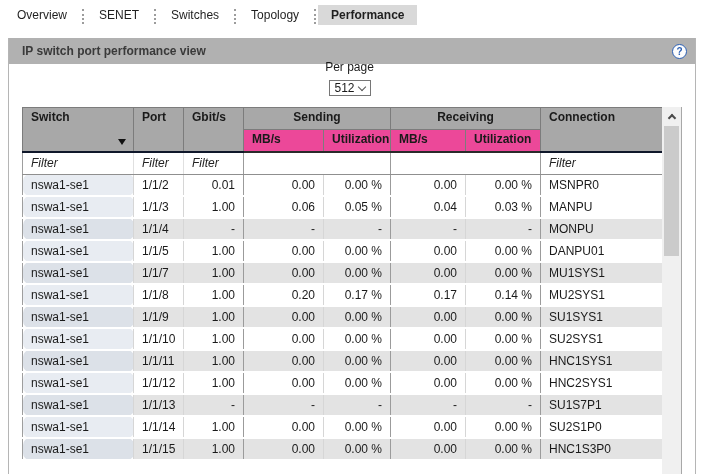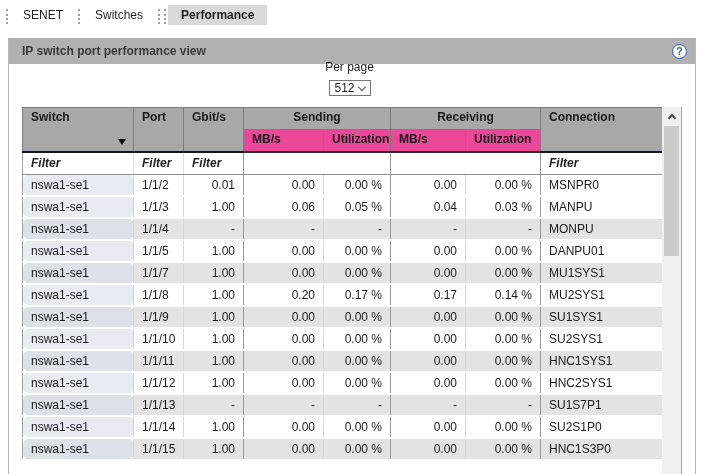--- a/index.html
+++ b/index.html
@@ -39,21 +39,21 @@
   thead th { background:#a8a8a8; font-weight:bold; font-size:12px; text-align:left;
     padding:2px 8px; border:1px solid #7c7c7c; height:22px; vertical-align:top; position:relative; }
   thead tr.sub th { background:#ec4899; border-bottom:2px solid #2a2a2a; }
   thead th[rowspan] { border-bottom:2px solid #0f172a; vertical-align:top; }
   thead th.group { text-align:center; }
   .sort-arrow { position:absolute; right:7px; bottom:6px; width:0; height:0;
     border-left:4px solid transparent; border-right:4px solid transparent;
     border-top:6px solid #111; }
 
   tr.filter td { height:22px; padding:0 8px; font-style:italic; color:#222;
-    border-bottom:1px solid #8f8f8f; border-right:1px solid #e0e0e0; background:#fff; line-height:21px;font-weight:bold; }
+    border-bottom:1px solid #8f8f8f; border-right:1px solid #e0e0e0; background:#fff; line-height:21px; }
   tr.filter td.sep { border-right:1px solid #9b9b9b; }
 
   tbody td { height:22px; padding:0 8px; line-height:20px; white-space:nowrap; overflow:hidden;
     border-right:1px solid #d6d6d6; border-bottom:2px solid #fff; background:#fff; }
   tbody td.num { text-align:right; }
   tbody td.sep { border-right:1px solid #9b9b9b; }
   tbody tr.shaded td { background:#e3e3e3; }
   tbody td.col-switch { background:#e8ecf2;border-radius:7px; }
   tbody tr.shaded td.col-switch { background:#dce1e8; }
 
@@ -62,25 +62,27 @@
     background:#f0f0f0; border-right:1px solid #a8a8a8; }
   .sb-btn { height:18px; display:flex; align-items:center; justify-content:center; cursor:pointer; }
   .sb-up-glyph { width:6px; height:6px; border-left:2px solid #4a4a4a; border-top:2px solid #4a4a4a;
     transform:rotate(45deg); margin-top:3px; }
   .sb-thumb { width:15px; height:130px; background:#cbcbcb; margin:1px auto 0 auto; cursor:grab; }
 </style>
 </head>
 <body>
 
 <div class="tabbar">
+  <div class="tab">Overview</div>
   <div class="tabsep"></div>
   <div class="tab">SENET</div>
   <div class="tabsep"></div>
   <div class="tab">Switches</div>
   <div class="tabsep"></div>
+  <div class="tab">Topology</div>
   <div class="tabsep"></div>
   <div class="tab active">Performance</div>
 </div>
 
 <div class="panel">
   <div class="titlebar">
     <span class="title">IP switch port performance view</span>
     <span class="help">?</span>
   </div>
 

